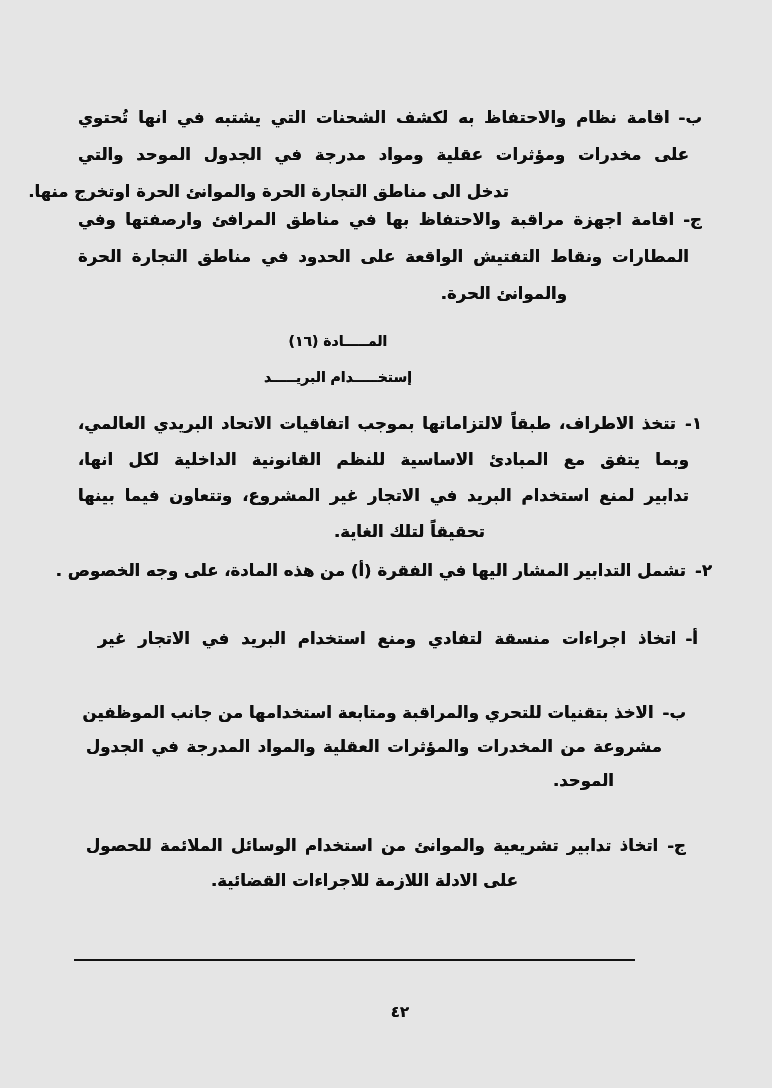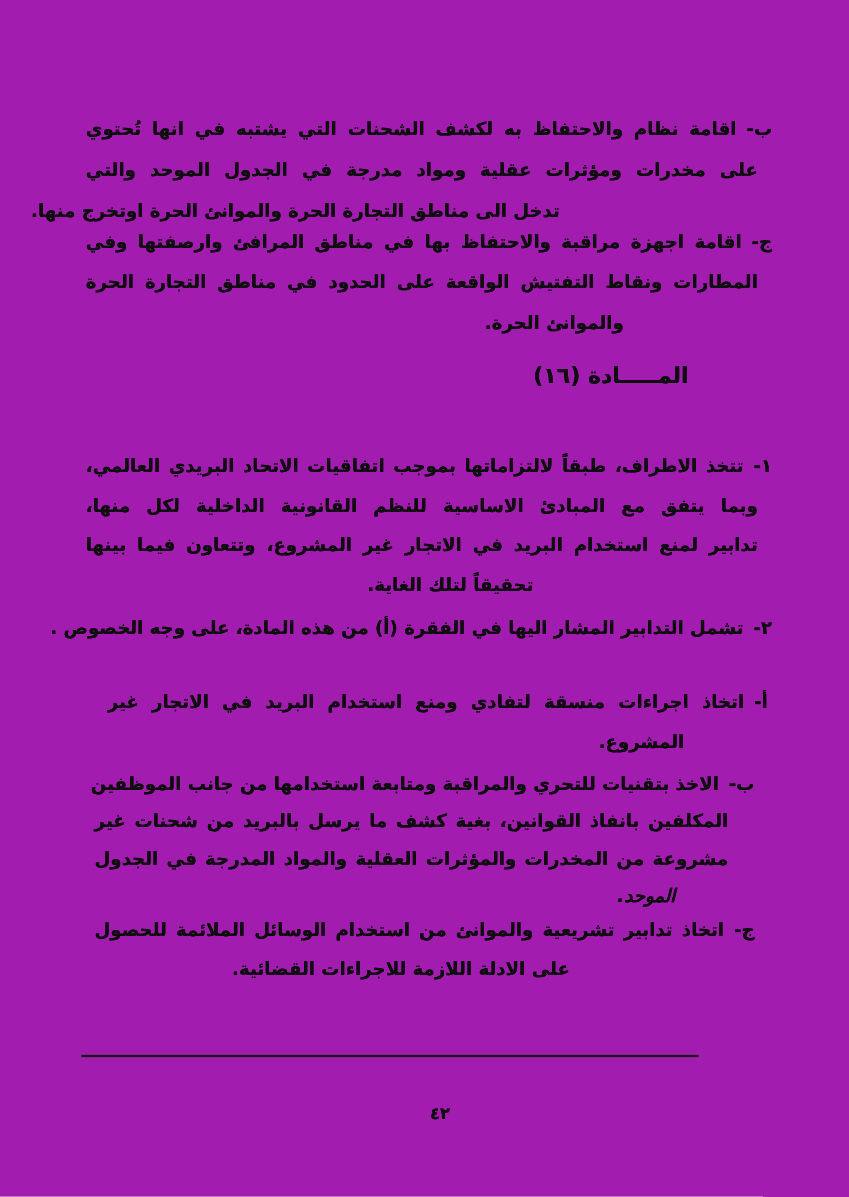--- a/index.html
+++ b/index.html
@@ -1,19 +1,19 @@
 <!DOCTYPE html>
 <html lang="ar" dir="rtl"><head>
 <meta charset="utf-8">
 <style>
   html,body{margin:0;padding:0;background:#ffffff;}
   .page{
     position:relative;
     width:772px;height:1088px;
-    background:#a21caf;
+    background:#e5e5e5;
     overflow:hidden;
     font-family:"DejaVu Sans",sans-serif;
     font-weight:700;
     color:#0e0e0e;
     direction:rtl;
     text-shadow:0 0 .45px #000;
   }
   .blk{position:absolute;direction:rtl;}
   .ln{
     line-height:var(--lh,36px);
@@ -22,22 +22,22 @@
     text-align:justify;
     text-align-last:justify;
     font-size:16.5px;
     overflow:visible;
   }
   .ln.first .mk{margin-left:9px;}
   .ln.cont{padding-right:13px;}
   .sub .ln.cont{padding-right:24px;}
   .ln.last{text-align:right;text-align-last:right;}
   .heading{
-    position:absolute;left:86px;width:540px;
-    font-size:20px;line-height:26px;
+    position:absolute;left:68px;width:540px;
+    text-align:center;font-size:14px;line-height:26px;
   }
   .rule{position:absolute;height:2px;background:#131313;}
   .pagenum{
     position:absolute;left:0;width:100%;
     text-align:center;font-size:15px;line-height:20px;
   }
 </style>
 </head>
 <body>
 
@@ -53,50 +53,49 @@
 
   <section class="blk" style="top:201px;right:70px;width:624px;--lh:37px;">
     <div class="ln first">
       <span class="mk">ج-</span><span>اقامة اجهزة مراقبة والاحتفاظ بها في مناطق المرافئ وارصفتها وفي</span>
     </div>
     <div class="ln cont">المطارات ونقاط التفتيش الواقعة على الحدود في مناطق التجارة الحرة</div>
     <div class="ln last" style="padding-right:135px;">والموانئ الحرة.</div>
   </section>
 
   <h1 class="heading" style="top:328px;margin:0;">المـــــادة (١٦)</h1>
+  <h2 class="heading" style="top:364px;margin:0;">إستخـــــدام البريـــــد</h2>
 
   <section class="blk" style="top:406px;right:70px;width:624px;--lh:36px;">
     <div class="ln first">
       <span class="mk">١-</span><span>تتخذ الاطراف، طبقاً لالتزاماتها بموجب اتفاقيات الاتحاد البريدي العالمي،</span>
     </div>
-    <div class="ln cont">وبما يتفق مع المبادئ الاساسية للنظم القانونية الداخلية لكل منها،</div>
+    <div class="ln cont">وبما يتفق مع المبادئ الاساسية للنظم القانونية الداخلية لكل انها،</div>
     <div class="ln cont">تدابير لمنع استخدام البريد في الاتجار غير المشروع، وتتعاون فيما بينها</div>
     <div class="ln last" style="padding-right:217px;">تحقيقاً لتلك الغاية.</div>
   </section>
 
-  <section class="blk" style="top:553px;right:70px;width:624px;--lh:36px;">
+  <section class="blk" style="top:553px;right:60px;width:624px;--lh:36px;">
     <div class="ln first">
       <span class="mk">٢-</span><span>تشمل التدابير المشار اليها في الفقرة (أ) من هذه المادة، على وجه الخصوص .</span>
     </div>
   </section>
 
   <section class="blk sub" style="top:621px;right:74px;width:600px;--lh:36px;">
     <div class="ln first">
       <span class="mk">أ-</span><span>اتخاذ اجراءات منسقة لتفادي ومنع استخدام البريد في الاتجار غير</span>
     </div>
-    <div class="ln last" style="padding-right:76px;">المشروع.</div>
   </section>
 
   <section class="blk sub" style="top:696px;right:86px;width:600px;--lh:34px;">
     <div class="ln first">
       <span class="mk">ب-</span><span>الاخذ بتقنيات للتحري والمراقبة ومتابعة استخدامها من جانب الموظفين</span>
     </div>
-    <div class="ln cont">المكلفين بانفاذ القوانين، بغية كشف ما يرسل بالبريد من شحنات غير</div>
     <div class="ln cont">مشروعة من المخدرات والمؤثرات العقلية والمواد المدرجة في الجدول</div>
-    <div class="ln last" style="padding-right:72px;font-style:italic;">الموحد.</div>
+    <div class="ln last" style="padding-right:72px;">الموحد.</div>
   </section>
 
   <section class="blk sub" style="top:828px;right:86px;width:600px;--lh:35px;">
     <div class="ln first">
       <span class="mk">ج-</span><span>اتخاذ تدابير تشريعية والموانئ من استخدام الوسائل الملائمة للحصول</span>
     </div>
     <div class="ln last" style="padding-right:168px;">على الادلة اللازمة للاجراءات القضائية.</div>
   </section>
 
   <div class="rule" style="top:959px;left:74px;width:561px;"></div>

